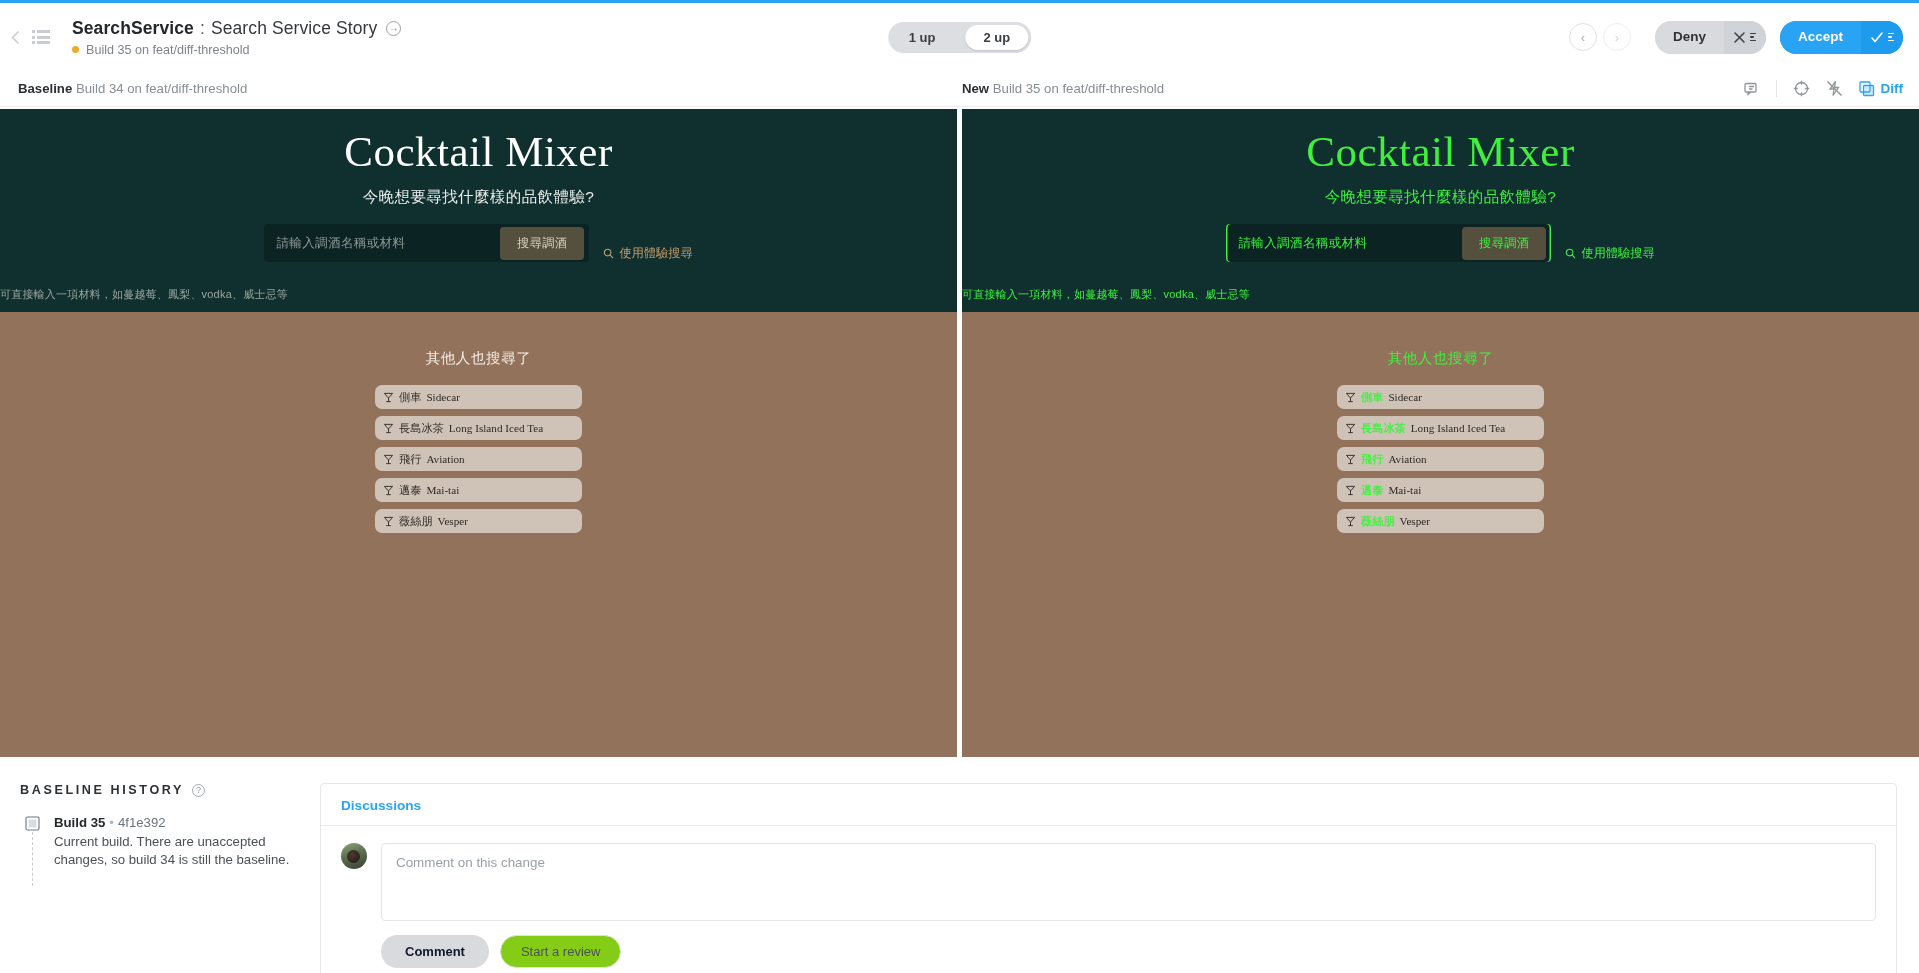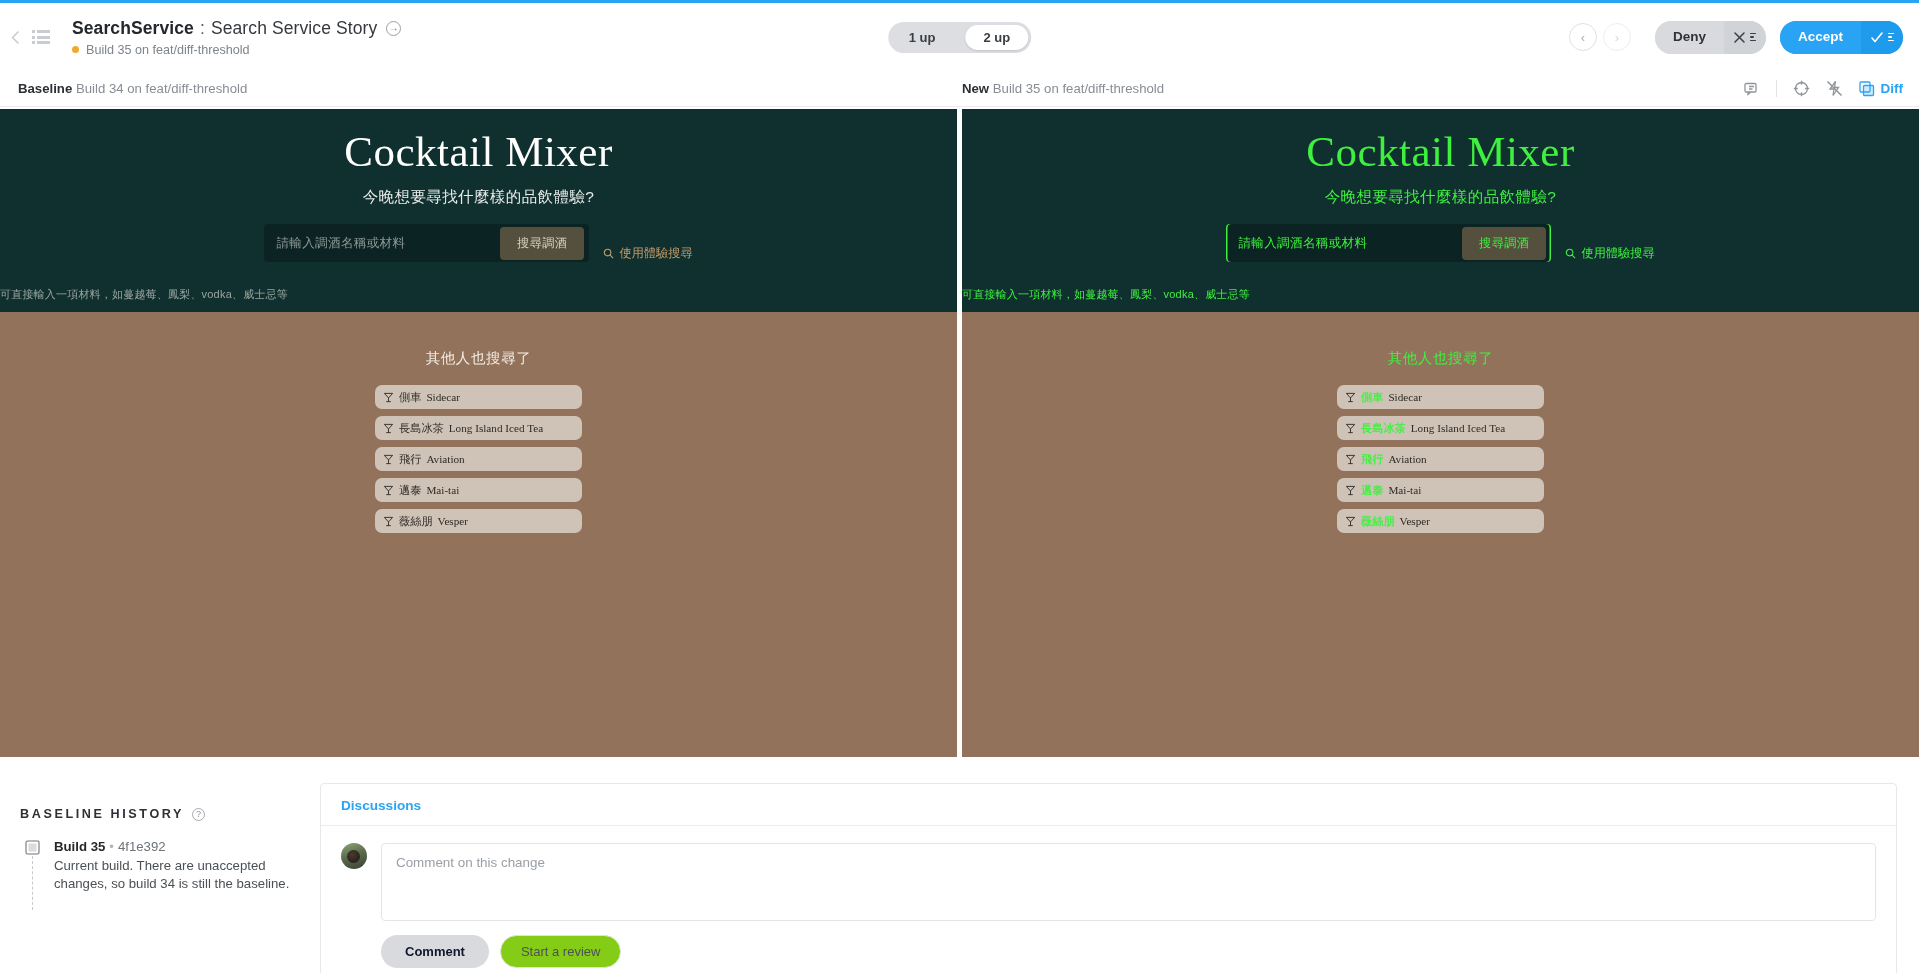--- a/index.html
+++ b/index.html
@@ -136,21 +136,21 @@
   .pane.diff .searchbox { box-shadow: inset 1.5px 0 0 #3ef13e, inset -1.5px 0 0 #3ef13e; }
   .pane.diff .searchbtn { background: #55503e; }
   .pane.diff .sugg { color: #2e2a26; }
   .pane.diff .sugg .cjk { text-shadow: 0 0 1px #3ef13e; }
 
   
   .lower { display: flex; padding: 26px 0 0 0; background: #fff; height: 256px; }
   .history { width: 312px; padding-left: 20px; }
   .hist-head {
     display: flex; align-items: center; gap: 8px;
-    font-size: 12.6px; font-weight: 700; letter-spacing: 2.6px; color: #2d3136; margin-top: 24px;
+    font-size: 12.6px; font-weight: 700; letter-spacing: 2.6px; color: #2d3136;
   }
   .qmark {
     width: 13px; height: 13px; border-radius: 50%; border: 1.2px solid #a6abb1;
     color: #8d9298; font-size: 9px; display: flex; align-items: center; justify-content: center; font-weight: 400; letter-spacing: 0;
   }
   .hist-items { margin-top: 17px; position: relative; }
   .hist-item { display: flex; gap: 12px; padding-left: 2px; margin-bottom: 13px; position: relative; }
   .hist-gutter { width: 20px; flex: none; display: flex; justify-content: center; padding-top: 2px; position: relative; }
   .dashline { position: absolute; left: 50%; top: 18px; bottom: -16px; border-left: 1px dashed #c7cacd; }
   .hist-body { font-size: 13.2px; color: #3c4146; line-height: 1.38; }

